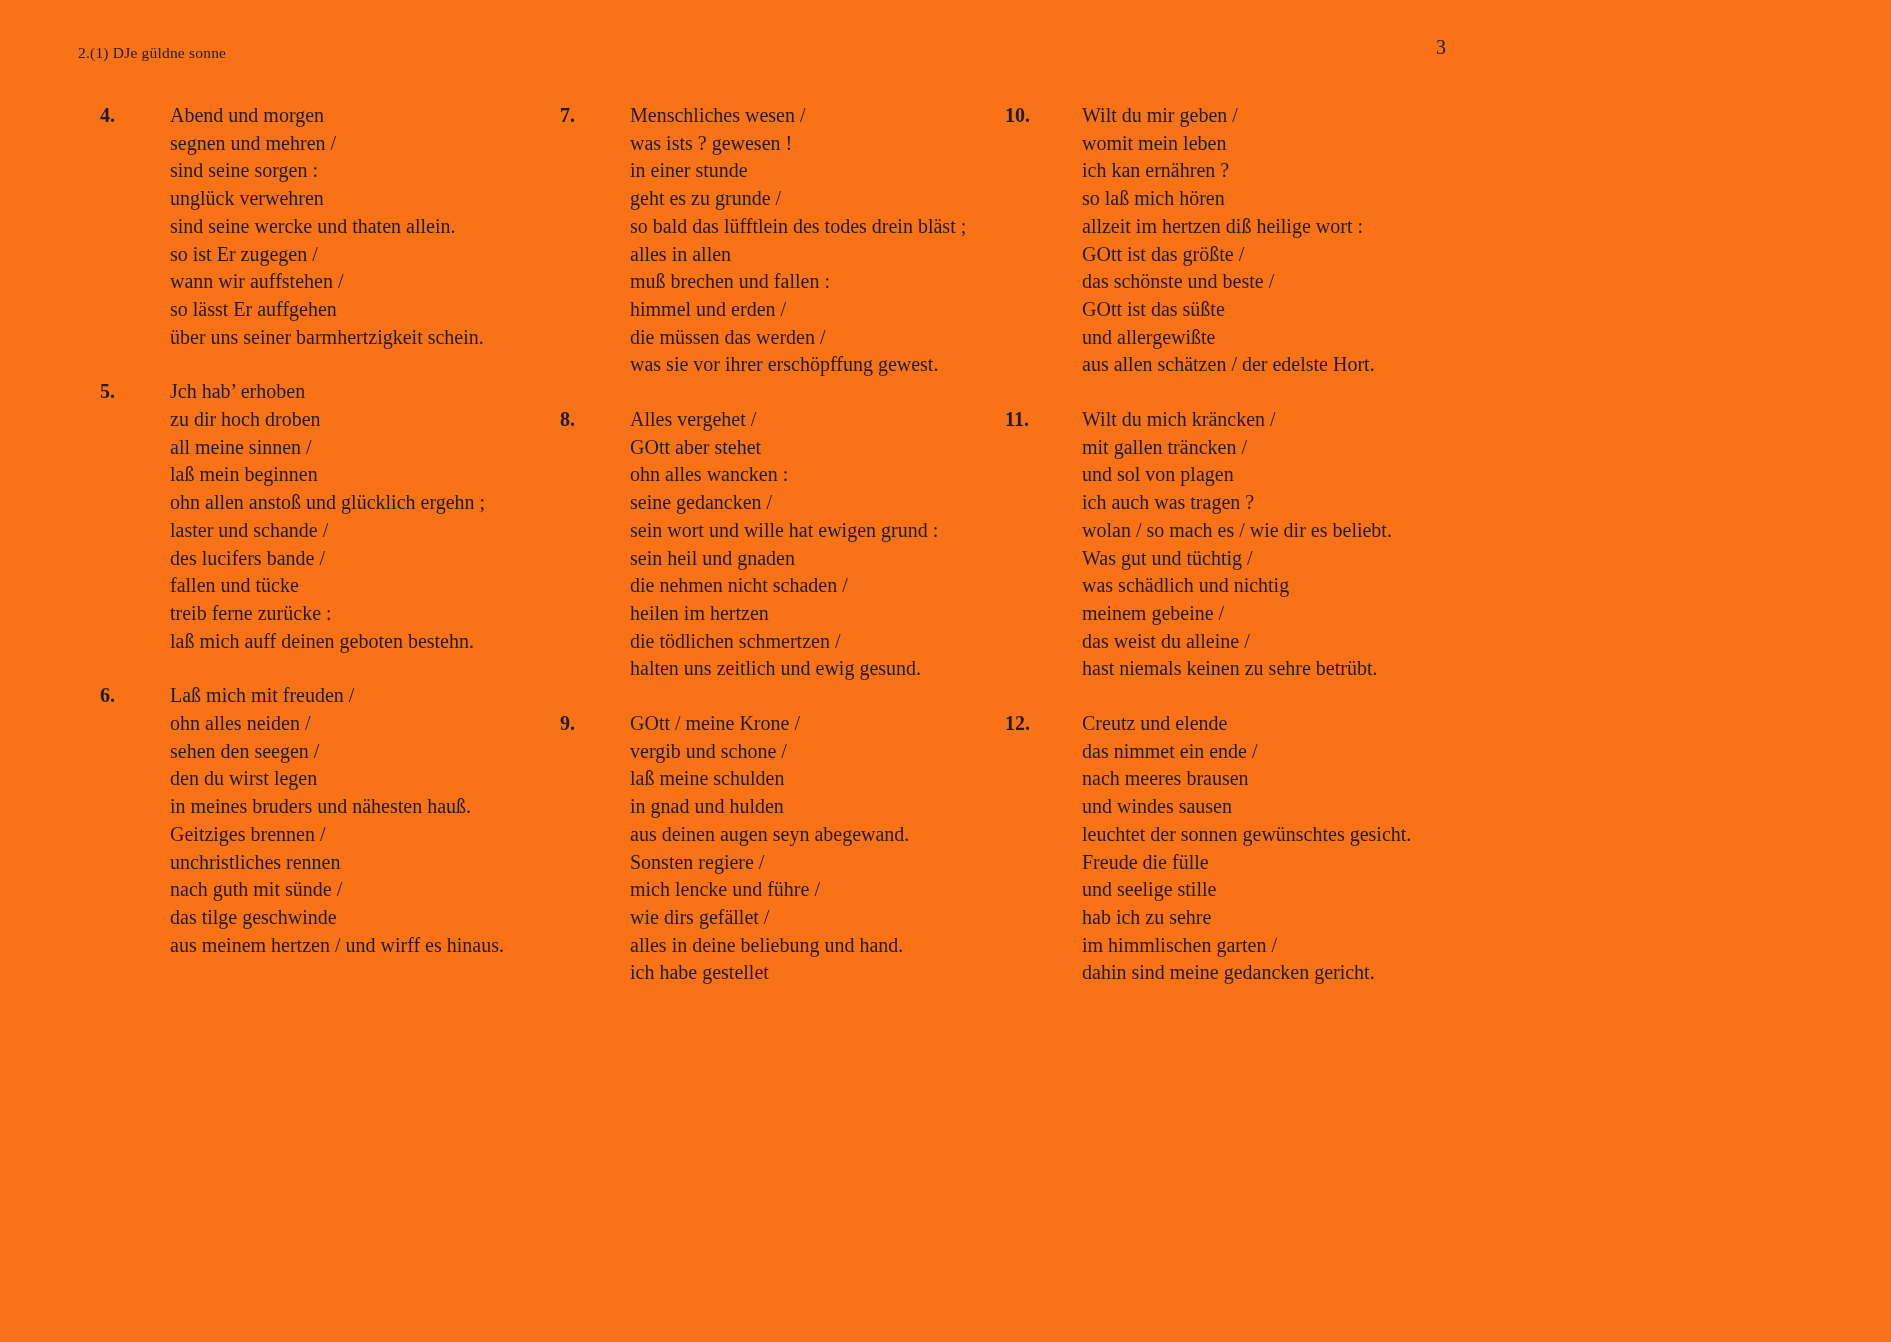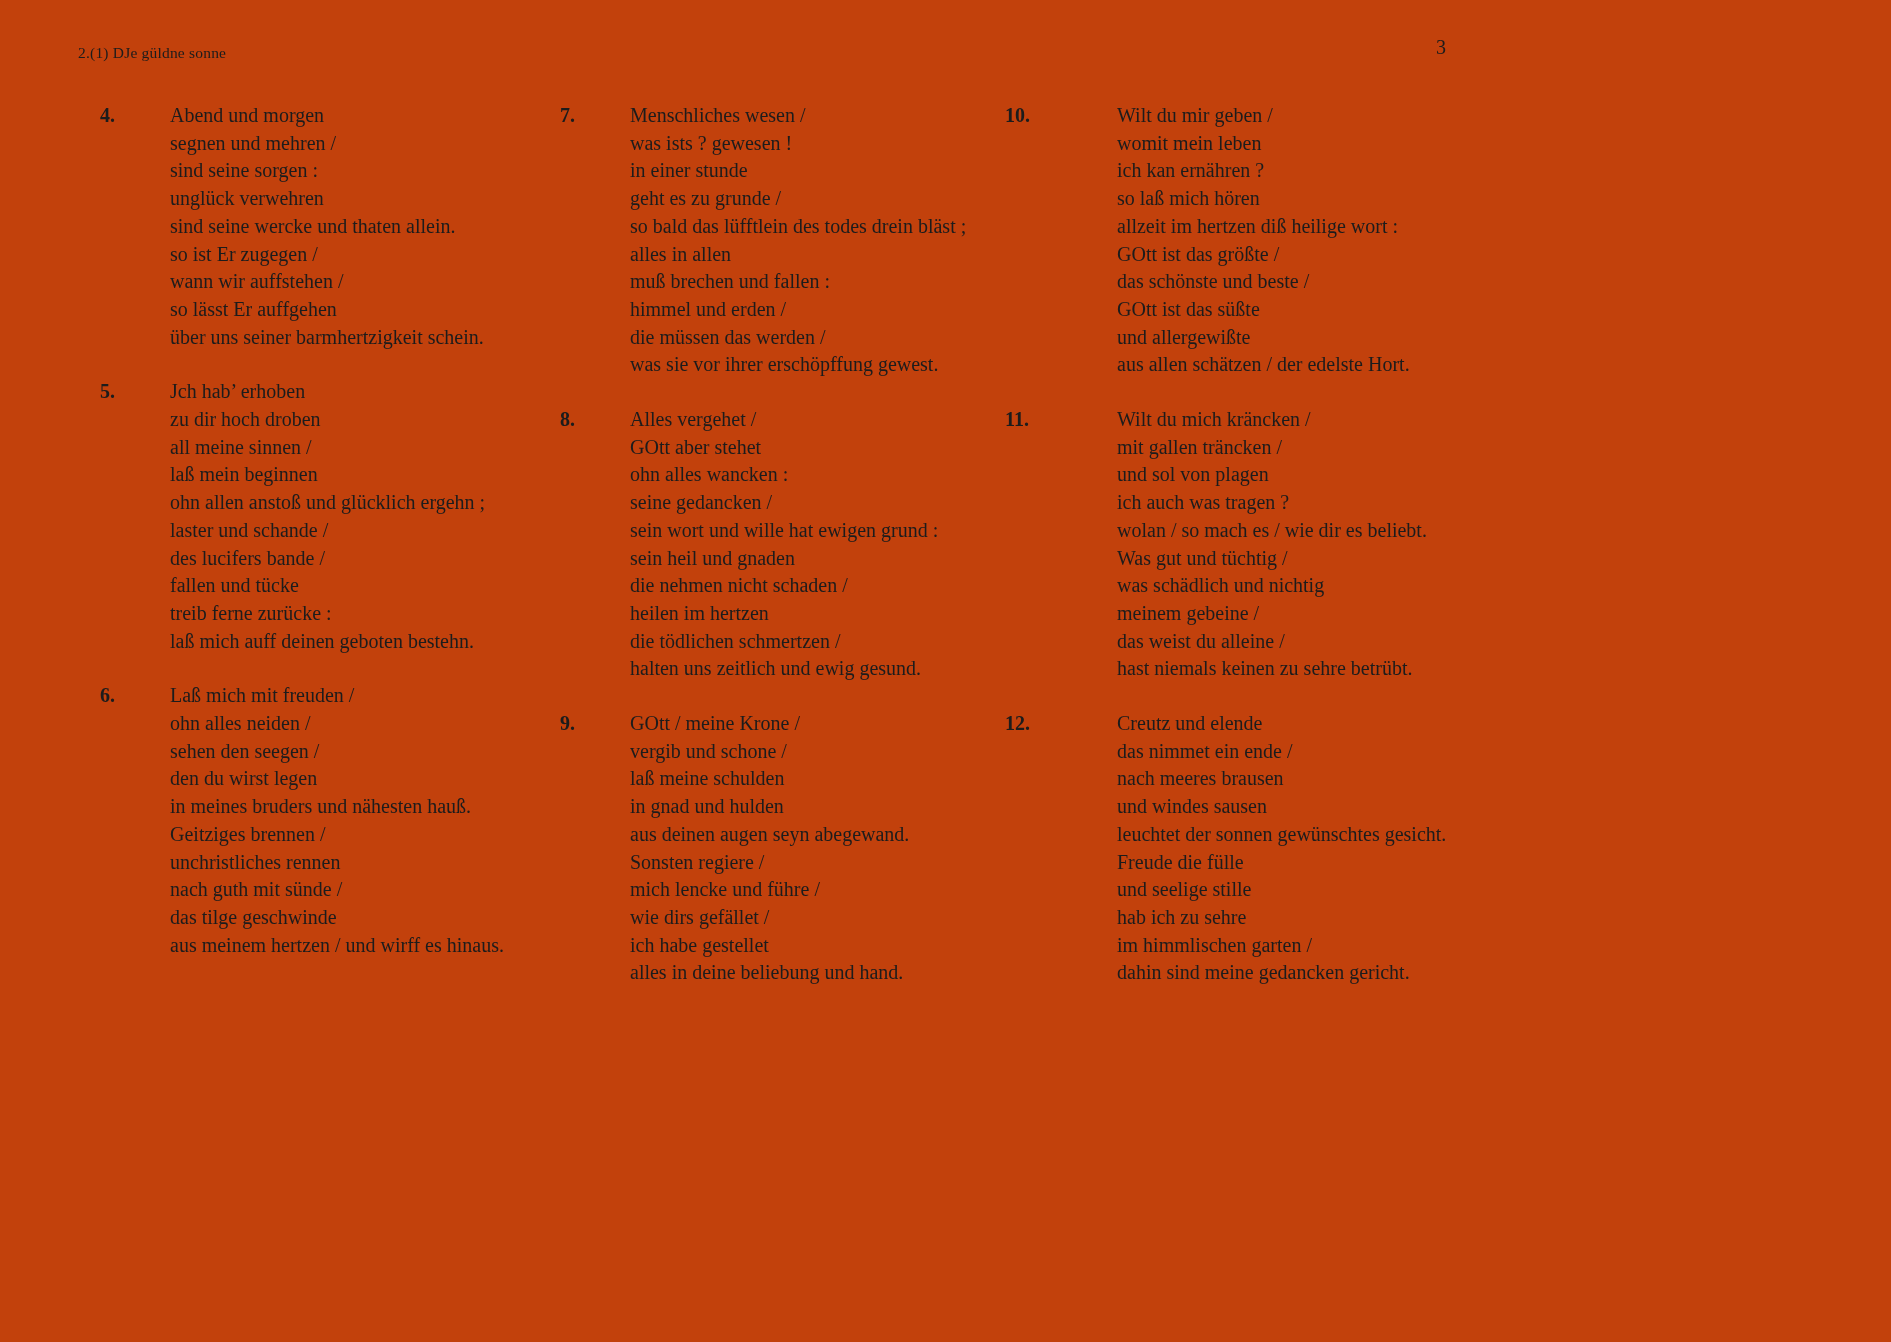--- a/index.html
+++ b/index.html
@@ -11,21 +11,21 @@
     height: 1342px;
     background: #ffffff;
     font-family: "Liberation Serif", serif;
     color: #1c1c1c;
     position: relative;
     overflow: hidden;
   }
   .page {
     position: absolute;
     inset: 0;
-    background: #c2410c;
+    background: #f97316;
   }
   .running-head {
     position: absolute;
     left: 78px;
     top: 44px;
     font-size: 15.5px;
     letter-spacing: 0.2px;
     color: #1c1c1c;
   }
   .page-num {
@@ -50,21 +50,20 @@
   .col-2 { left: 1005px; width: 470px; }
   .stanza {
     display: grid;
     grid-template-columns: 33px 1fr;
     margin-bottom: 27px;
     font-size: 20px;
     line-height: 27.7px;
   }
   .col-2 .stanza {
     grid-template-columns: 40px 1fr;
-    gap: 35px;
   }
   .stanza-num {
     font-weight: bold;
     white-space: nowrap;
   }
   .lines { min-width: 0; margin-left: 37px; }
   .line {
     margin: 0;
     padding: 0;
     white-space: nowrap;
@@ -158,22 +157,22 @@
           <span class="stanza-num">9.</span>
           <div class="lines">
             <p class="line">GOtt / meine Krone /</p>
             <p class="line">vergib und schone /</p>
             <p class="line">laß meine schulden</p>
             <p class="line">in gnad und hulden</p>
             <p class="line">aus deinen augen seyn abegewand.</p>
             <p class="line">Sonsten regiere /</p>
             <p class="line">mich lencke und führe /</p>
             <p class="line">wie dirs gefället /</p>
+            <p class="line">alles in deine beliebung und hand.</p>
             <p class="line">ich habe gestellet</p>
-            <p class="line">alles in deine beliebung und hand.</p>
           </div>
         </div>
       </div>
       <div class="column col-2">
         <div class="stanza">
           <span class="stanza-num">10.</span>
           <div class="lines">
             <p class="line">Wilt du mir geben /</p>
             <p class="line">womit mein leben</p>
             <p class="line">ich kan ernähren ?</p>

